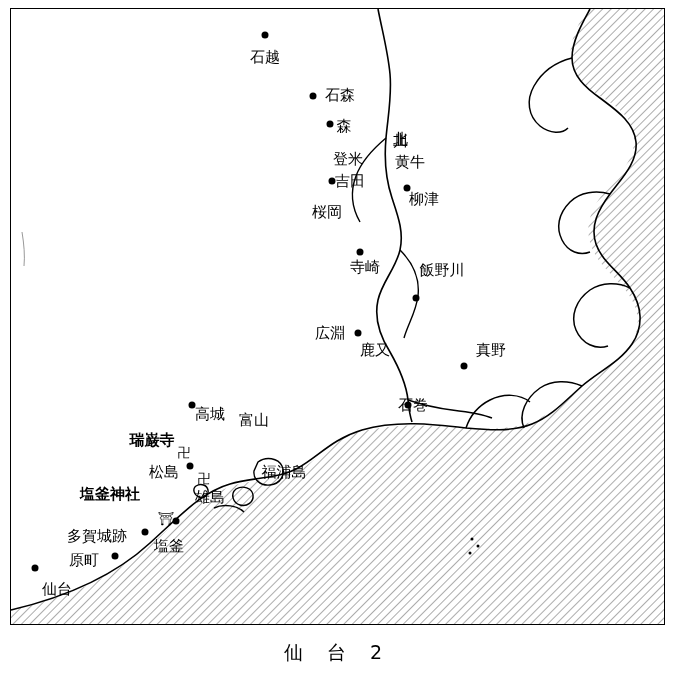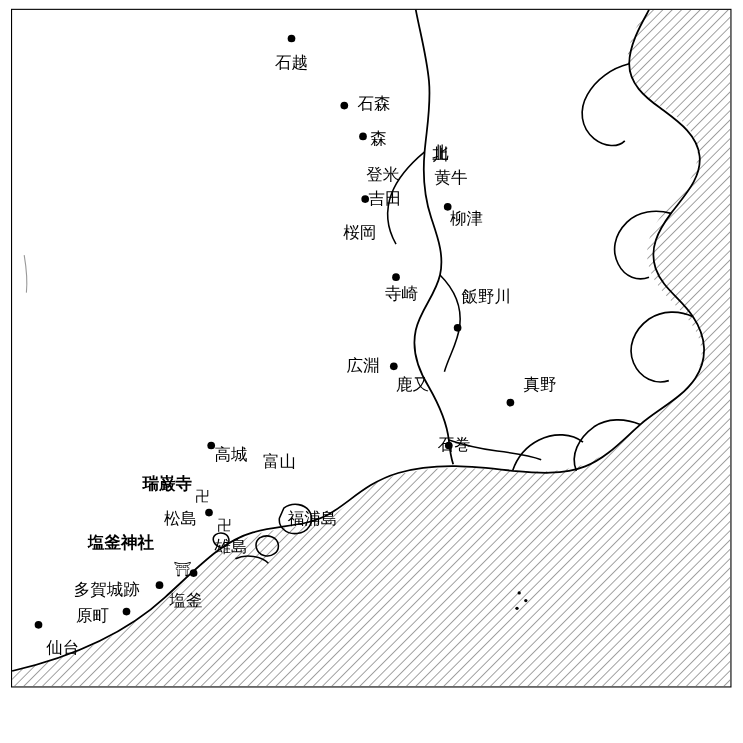--- a/index.html
+++ b/index.html
@@ -238,13 +238,14 @@
     </div>
   <div id="symbols-layer">
       <div class="sym" style="left: 184px; top: 452px;">卍</div>
       <div class="sym" style="left: 204px; top: 478px;">卍</div>
       <div class="sym" style="left: 166px; top: 518px;">⛩</div>
       <div class="tinydot" style="left: 472px; top: 539px;"></div>
       <div class="tinydot" style="left: 478px; top: 546px;"></div>
       <div class="tinydot" style="left: 470px; top: 553px;"></div>
     </div>
 
+  <div class="caption">仙 台  2</div>
 </div>
 
 </body></html>

